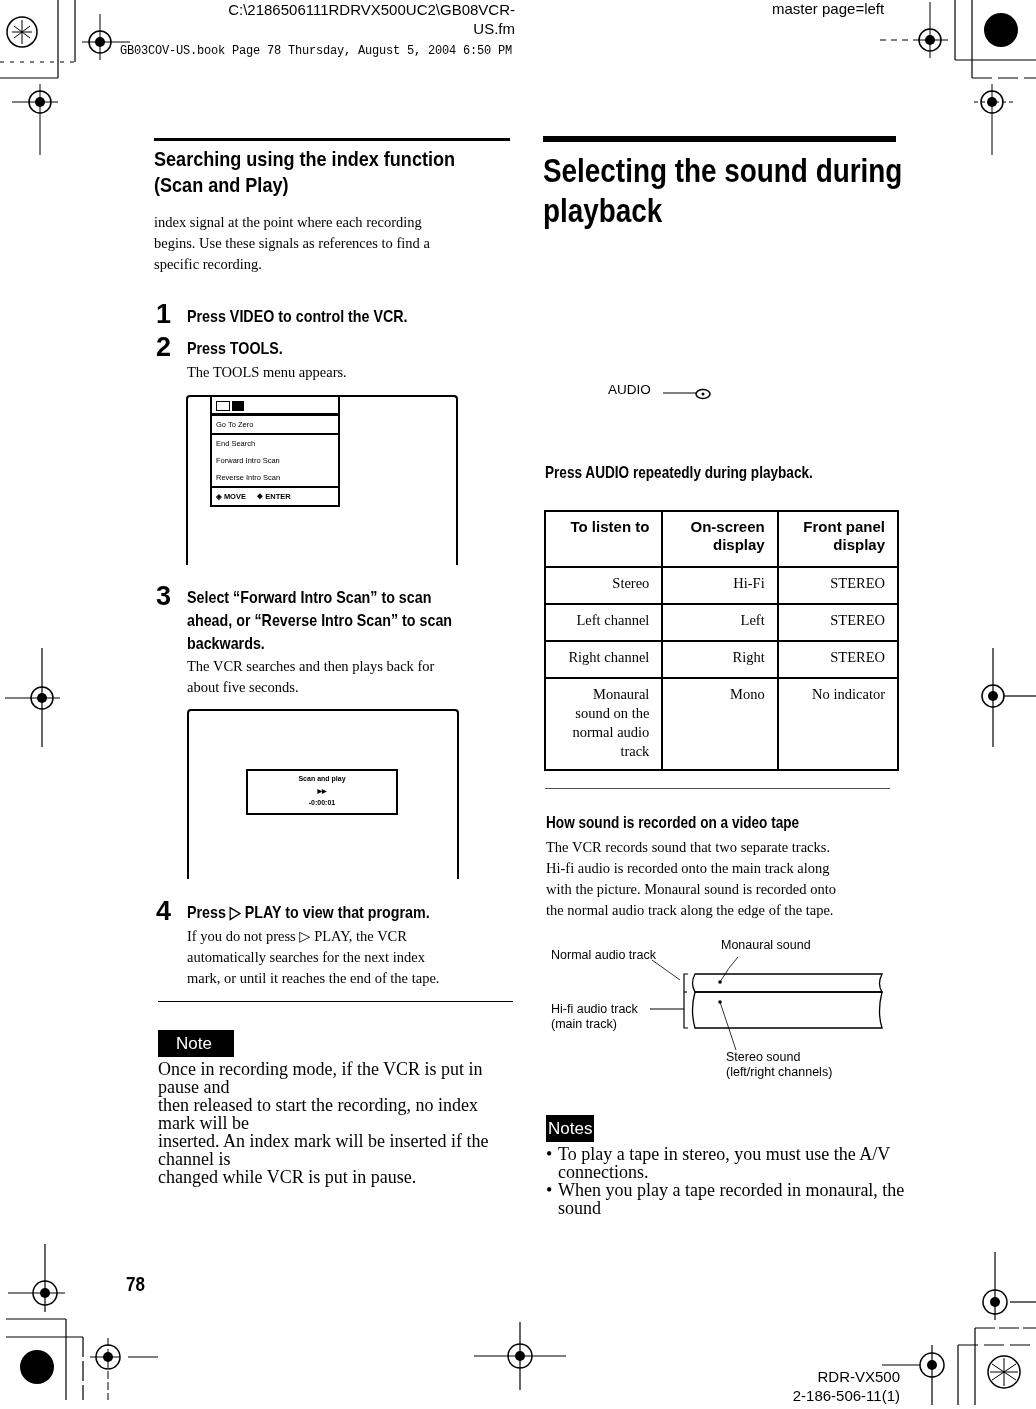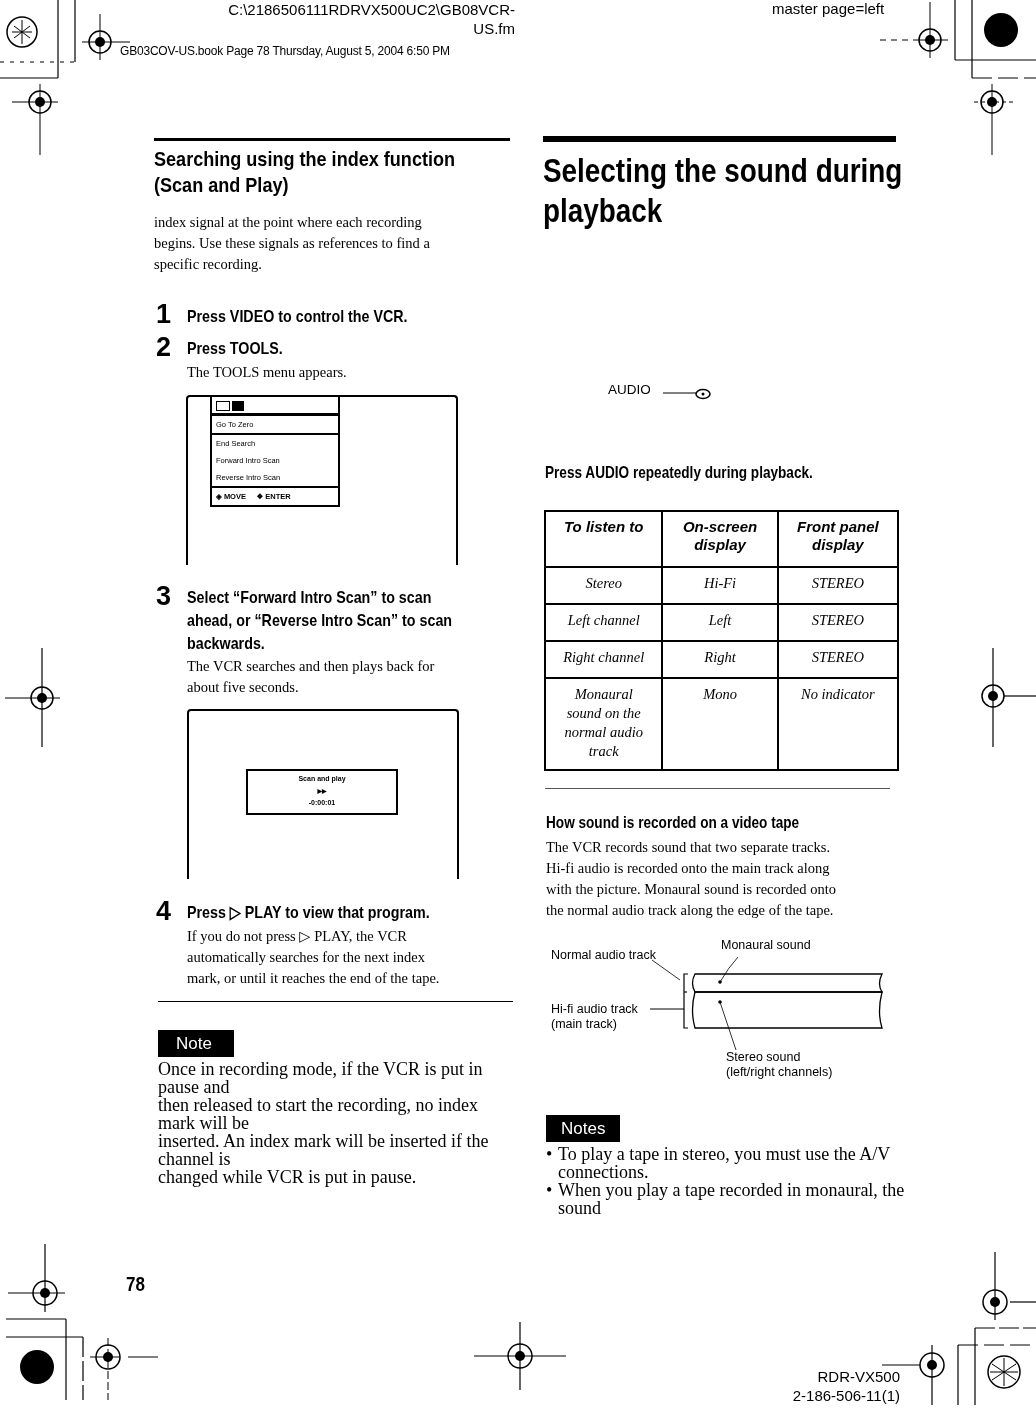--- a/index.html
+++ b/index.html
@@ -2,45 +2,45 @@
 <html><head>
 <meta charset="utf-8">
 <style>
   html, body { margin:0; padding:0; background:#ffffff; }
   body { width:1036px; height:1409px; position:relative; overflow:hidden; color:#000; font-family:"Liberation Serif", serif; }
   .abs { position:absolute; }
   .sans { font-family:"Liberation Sans", sans-serif; }
 
   
   .hdr-path { left:0; top:0; width:515px; text-align:right; font-size:15px; line-height:19px; }
-  .hdr-book { left:120px; top:44px; font-size:12px; font-family:Liberation Sans, sans-serif; letter-spacing:-0.2px; }
+  .hdr-book { left:120px; top:44px; font-size:12px; font-family:Liberation Mono, monospace; letter-spacing:-0.2px; }
   .hdr-master { left:772px; top:0; font-size:15px; }
 
   
   .rule-thick { height:4px; background:#000; }
   .h2 { font-size:21px; line-height:26px; font-weight:bold; font-family:"Liberation Sans", sans-serif; transform:scaleX(0.86); transform-origin:left top; white-space:nowrap; }
   .body { font-size:14.5px; line-height:21px; }
   .stepnum { font-family:"Liberation Sans", sans-serif; font-weight:bold; font-size:27px; line-height:28px; }
   .steptitle { font-family:"Liberation Sans", sans-serif; font-weight:bold; font-size:17px; line-height:23px; transform:scaleX(0.84); transform-origin:left top; white-space:nowrap; }
 
   
   .screen { position:absolute; border-left:2px solid #000; border-right:2px solid #000; border-top:2px solid #000; border-radius:4px 4px 0 0; }
   .menu { position:absolute; border:2px solid #000; background:#fff; font-family:"Liberation Sans", sans-serif; font-size:7.5px; }
   .menu .row { height:17px; line-height:17px; padding-left:4px; white-space:nowrap; }
   .menu .row.sel { border-bottom:2px solid #000; border-top:2px solid #000; }
   .scanbox { position:absolute; border:2px solid #000; font-family:"Liberation Sans", sans-serif; font-size:7px; font-weight:bold; text-align:center; line-height:12px; }
 
-  .notebadge { background:#000; color:#fff; font-family:"Liberation Sans", sans-serif; font-size:17px; padding:0 15px; height:27px; line-height:27px; display:inline-block; }
+  .notebadge { background:#000; color:#fff; font-family:"Liberation Sans", sans-serif; font-size:17px; padding:0 2px; height:27px; line-height:27px; display:inline-block; }
   .notetext { font-size:18px; line-height:18px; }
 
   
   .h1 { font-size:34px; line-height:40px; font-weight:bold; font-family:"Liberation Sans", sans-serif; transform:scaleX(0.82); transform-origin:left top; white-space:nowrap; }
   .instr { font-family:"Liberation Sans", sans-serif; font-weight:bold; font-size:17px; transform:scaleX(0.80); transform-origin:left top; white-space:nowrap; }
   table.snd { position:absolute; border-collapse:collapse; }
-  table.snd td, table.snd th { border:2px solid #000; vertical-align:top; padding:6px 12px 0 12px; text-align:center;font-style:italic; }
+  table.snd td, table.snd th { border:2px solid #000; vertical-align:top; padding:6px 12px 0 12px; text-align:right; }
   table.snd th { font-family:"Liberation Sans", sans-serif; font-weight:bold; font-size:15px; line-height:18px; }
   table.snd td { font-size:14.5px; line-height:19px; }
   .h3 { font-family:"Liberation Sans", sans-serif; font-weight:bold; font-size:17px; transform:scaleX(0.80); transform-origin:left top; white-space:nowrap; }
   .diag-label { font-family:"Liberation Sans", sans-serif; font-size:12.5px; line-height:15px; }
   .footer-model { font-family:Liberation Sans, sans-serif; font-size:15px; line-height:19px; text-align:right; }
   .pagenum { font-family:"Liberation Sans", sans-serif; font-weight:bold; font-size:20px; transform:scaleX(0.85); transform-origin:left top; }
 </style>
 </head>
 <body>
 

